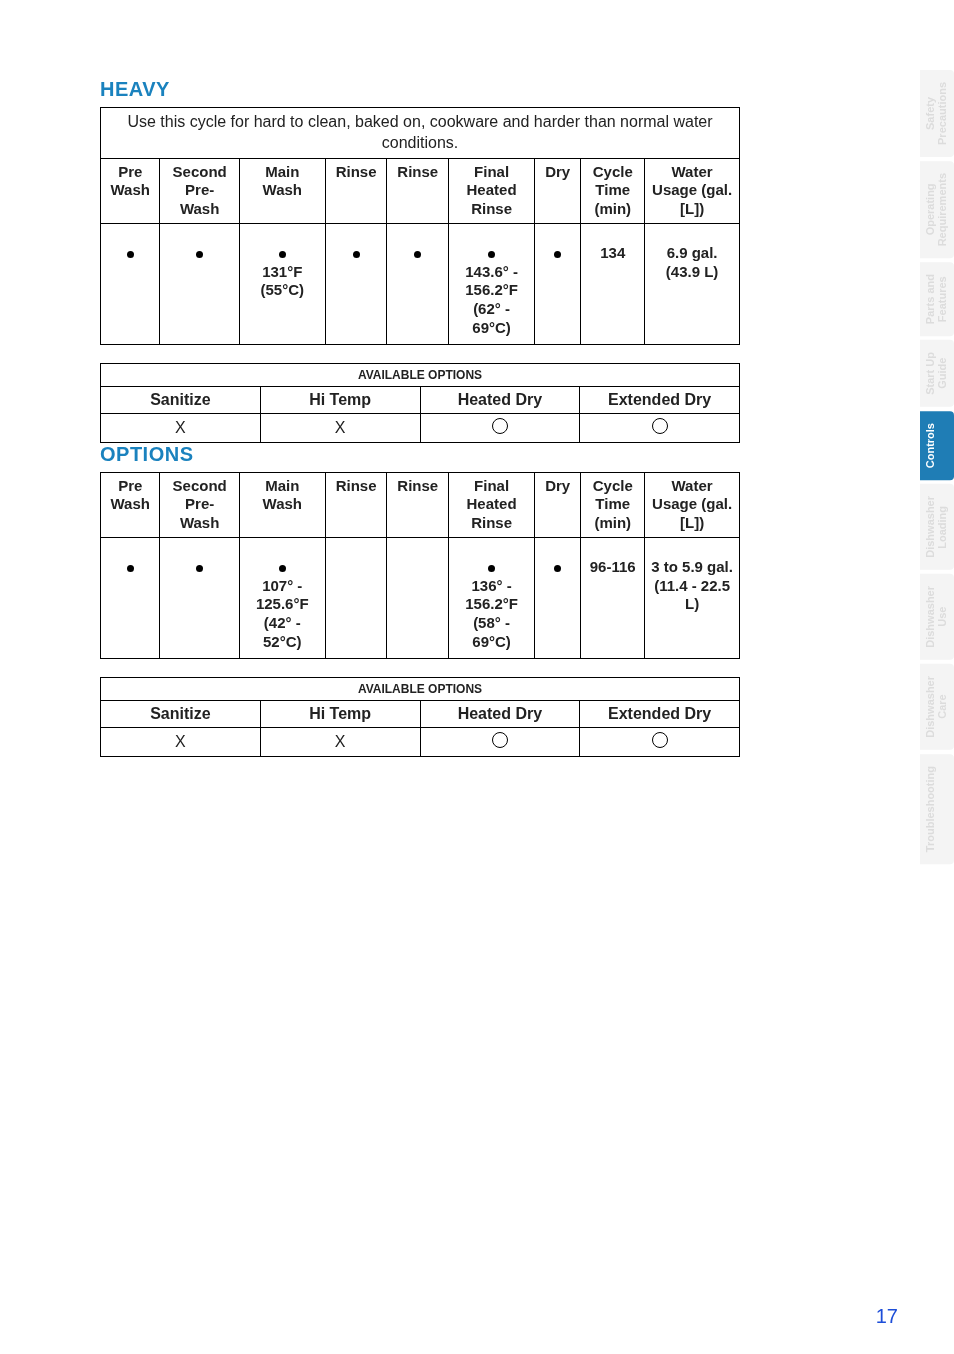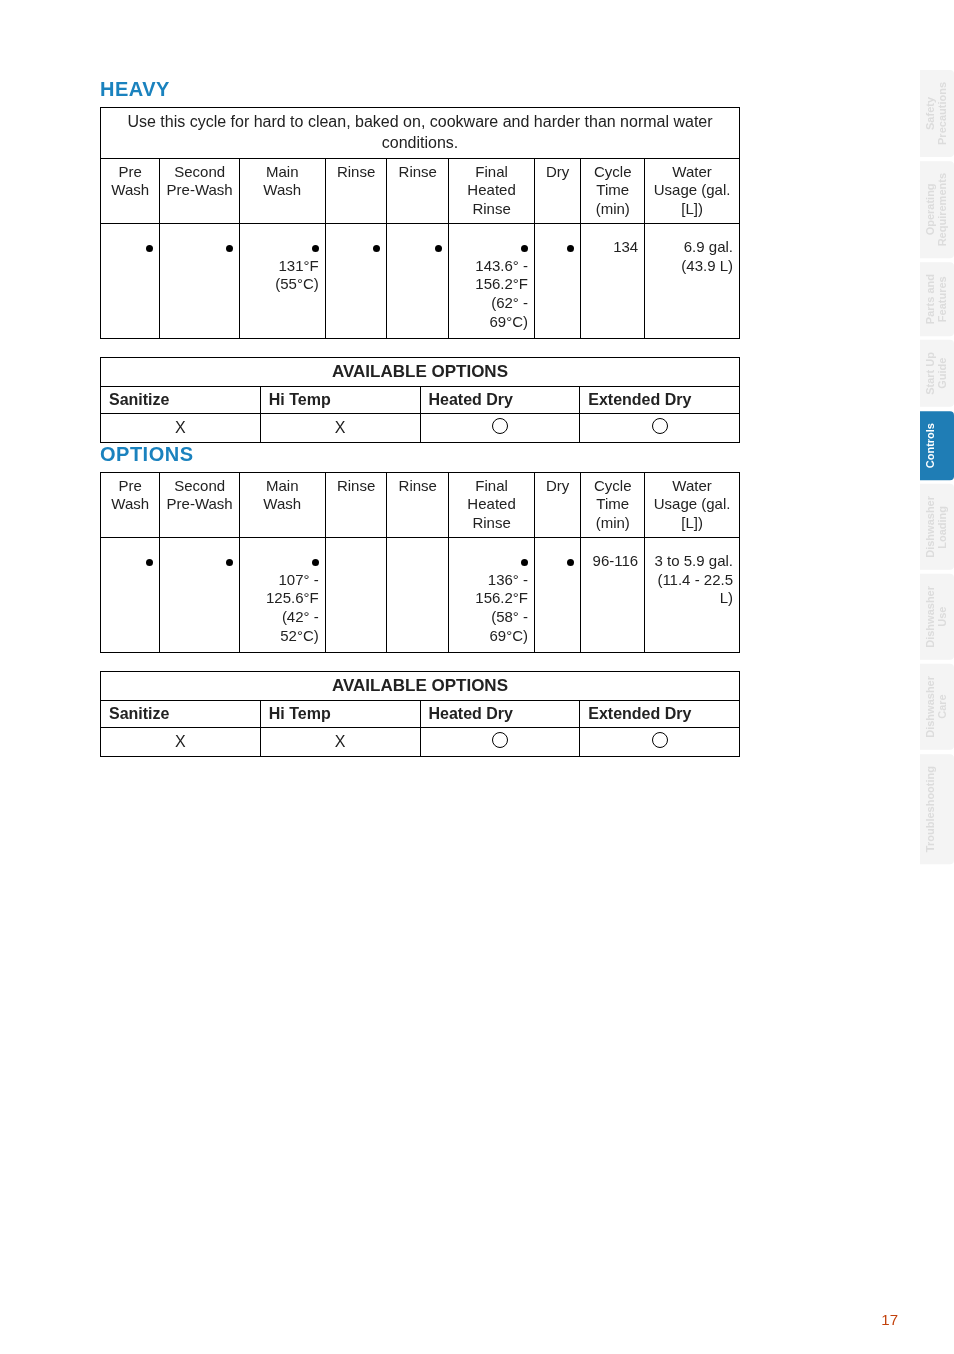--- a/index.html
+++ b/index.html
@@ -39,49 +39,50 @@
     vertical-align: top;
     font-size: 15px;
     line-height: 1.25;
     text-align: center;
   }
   .cycle-table .desc {
     font-size: 16px;
     line-height: 1.3;
   }
   .cycle-table th {
-    font-weight: 400;
+    font-weight: 700;
   }
   .cycle-table .data td {
-    text-align: right;
-    padding-top: 14px;
+    text-align: center;
+    padding-top: 20px;
     padding-bottom: 6px;
+    font-weight: bold;
   }
   .dot {
     display: inline-block;
     width: 7px;
     height: 7px;
     background: #000;
     border-radius: 50%;
     margin-top: 2px;
   }
   .options-table {
     margin-top: 18px;
     width: 100%;
   }
   .options-table td, .options-table th {
     border: 1.5px solid #000;
     padding: 4px 8px;
     font-size: 16px;
-    text-align: left;
+    text-align: center;
   }
   .options-table .title {
     text-align: center;
     font-weight: 700;
-    font-size: 17px;
+    font-size: 12px;
   }
   .options-table .vals td {
     text-align: center;
     font-size: 16px;
     padding: 4px 8px;
   }
   .circ {
     display: inline-block;
     width: 14px;
     height: 14px;
@@ -111,22 +112,22 @@
     font-weight: 600;
   }
   .tab.active {
     color: #fff;
     background: #1f7db5;
   }
   .pagenum {
     position: absolute;
     bottom: 26px;
     right: 56px;
-    font-size: 15px;
-    color: #c2410c;
+    font-size: 20px;
+    color: #1d4ed8;
   }
   col.c1 { width: 54px; }
   col.c2 { width: 72px; }
   col.c3 { width: 78px; }
   col.c4 { width: 56px; }
   col.c5 { width: 56px; }
   col.c6 { width: 78px; }
   col.c7 { width: 42px; }
   col.c8 { width: 58px; }
   col.c9 { width: 86px; }

